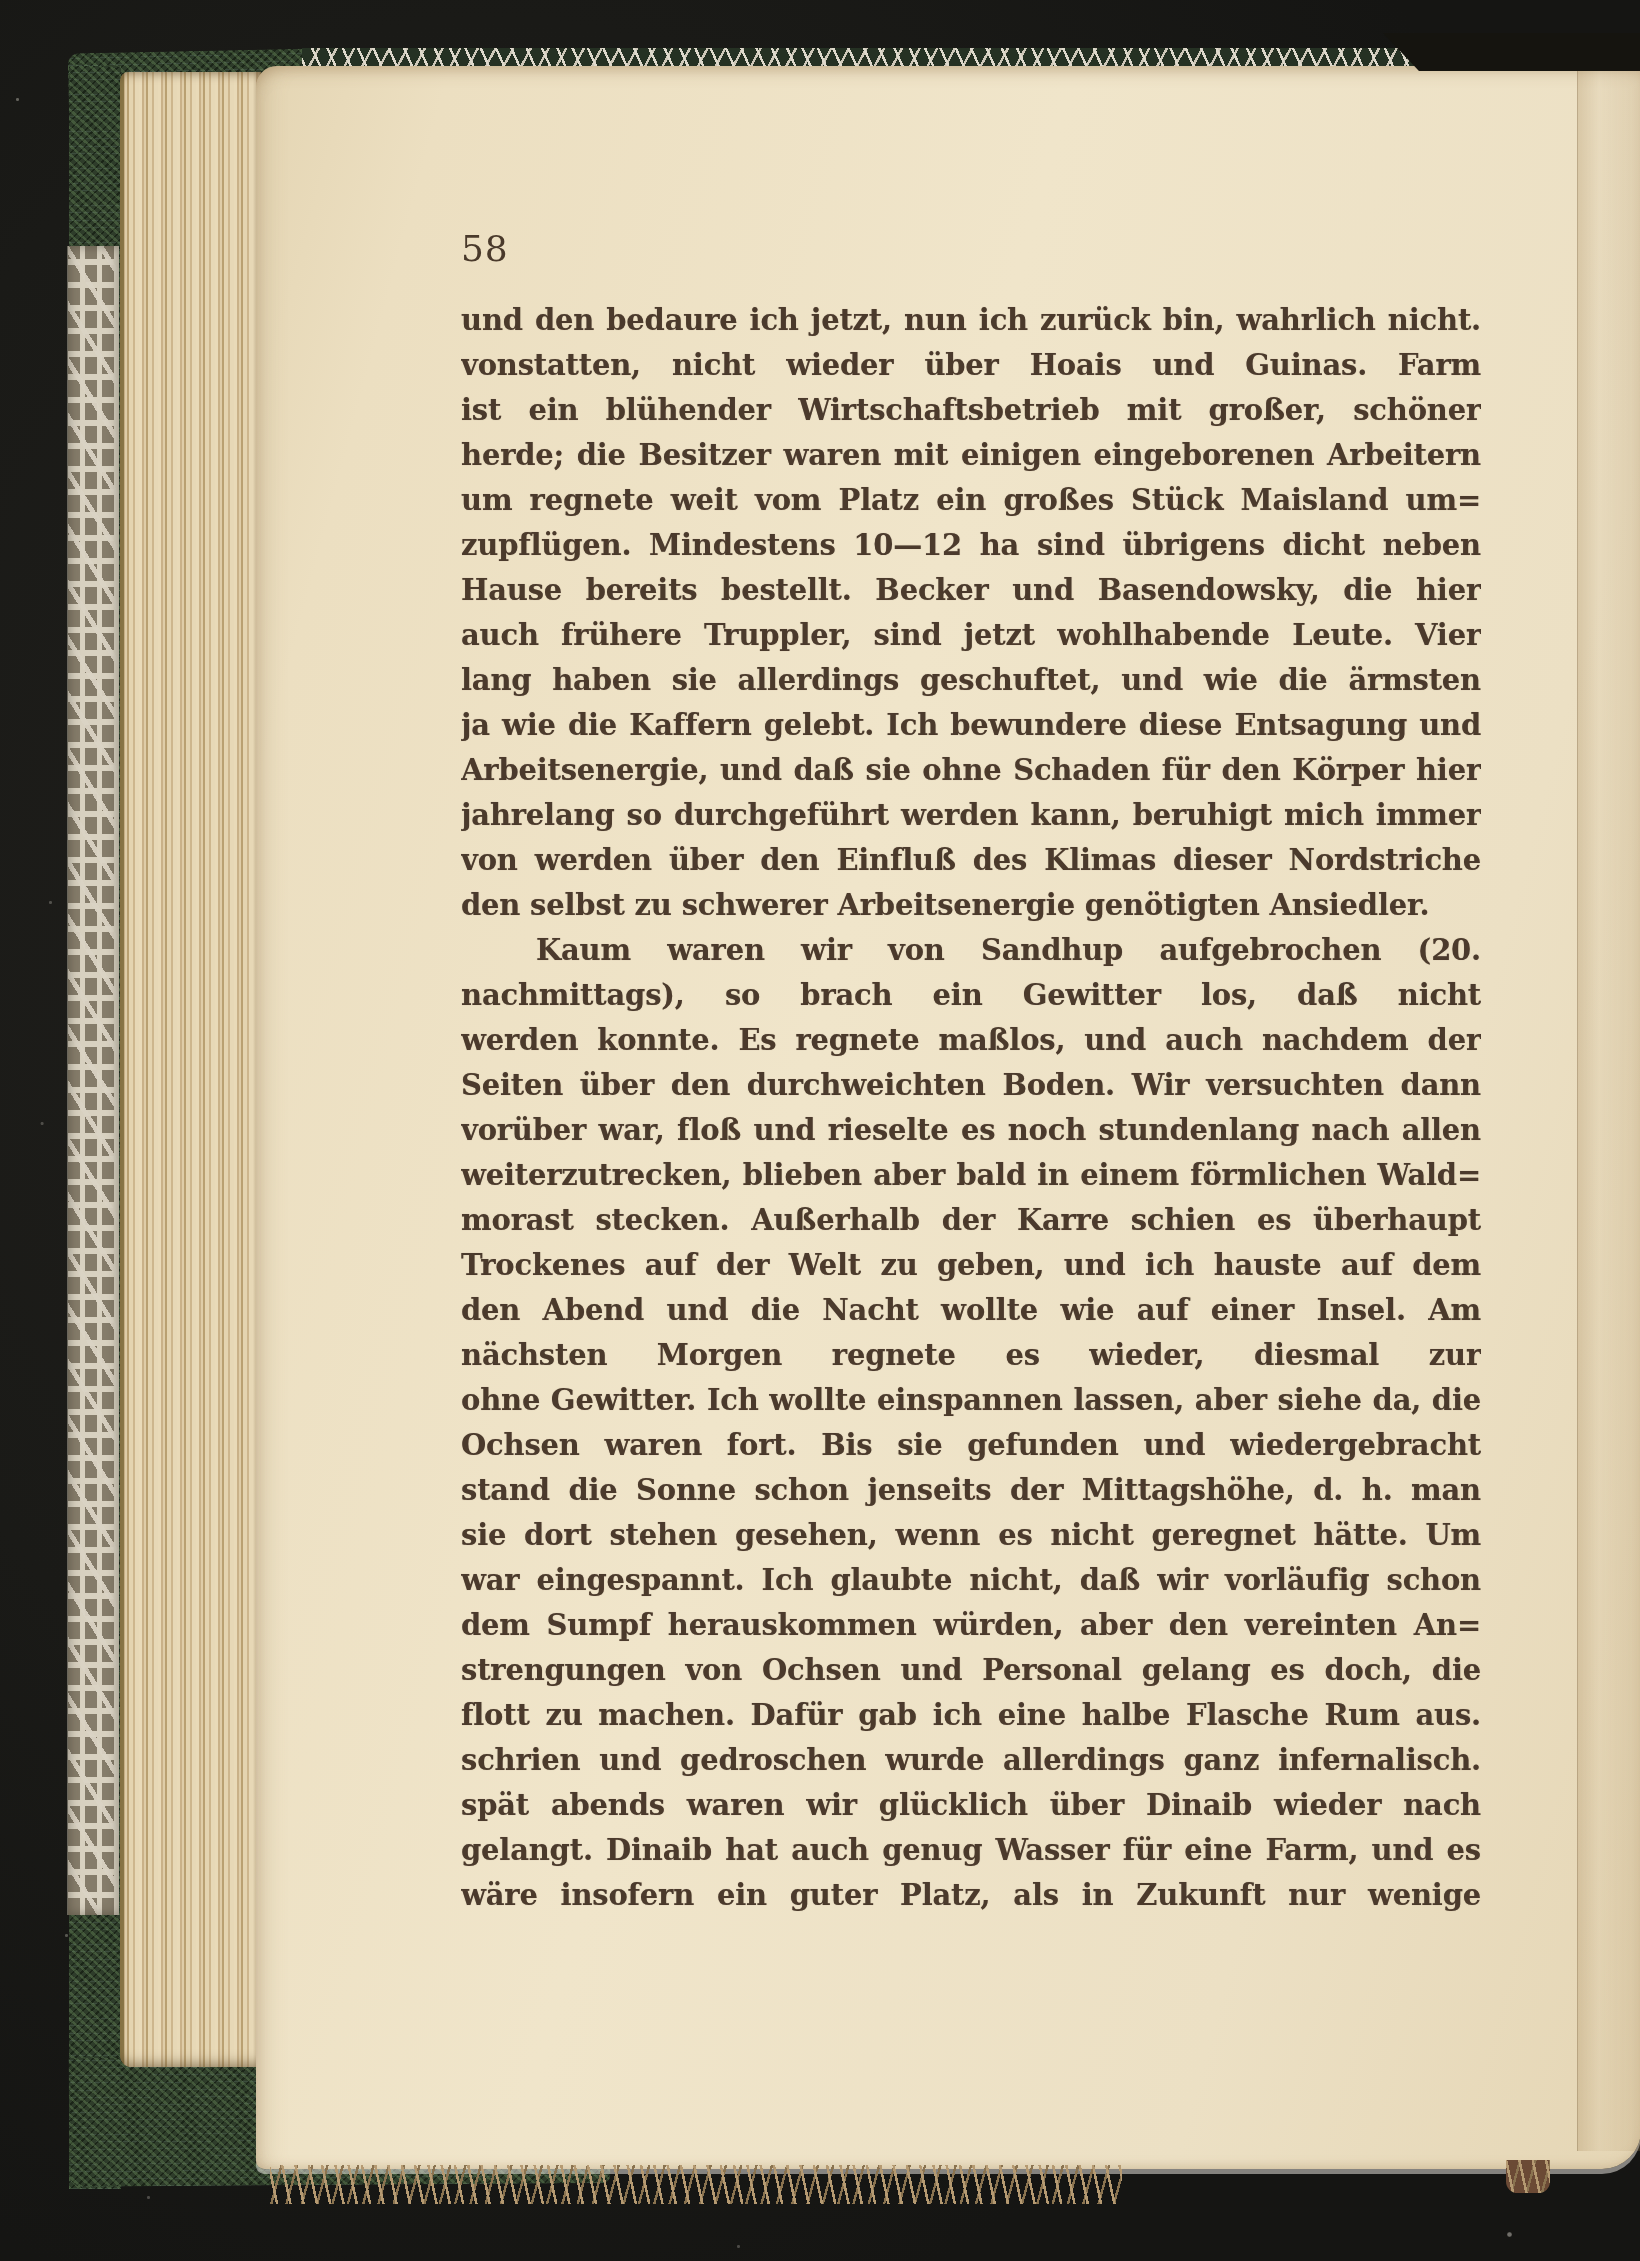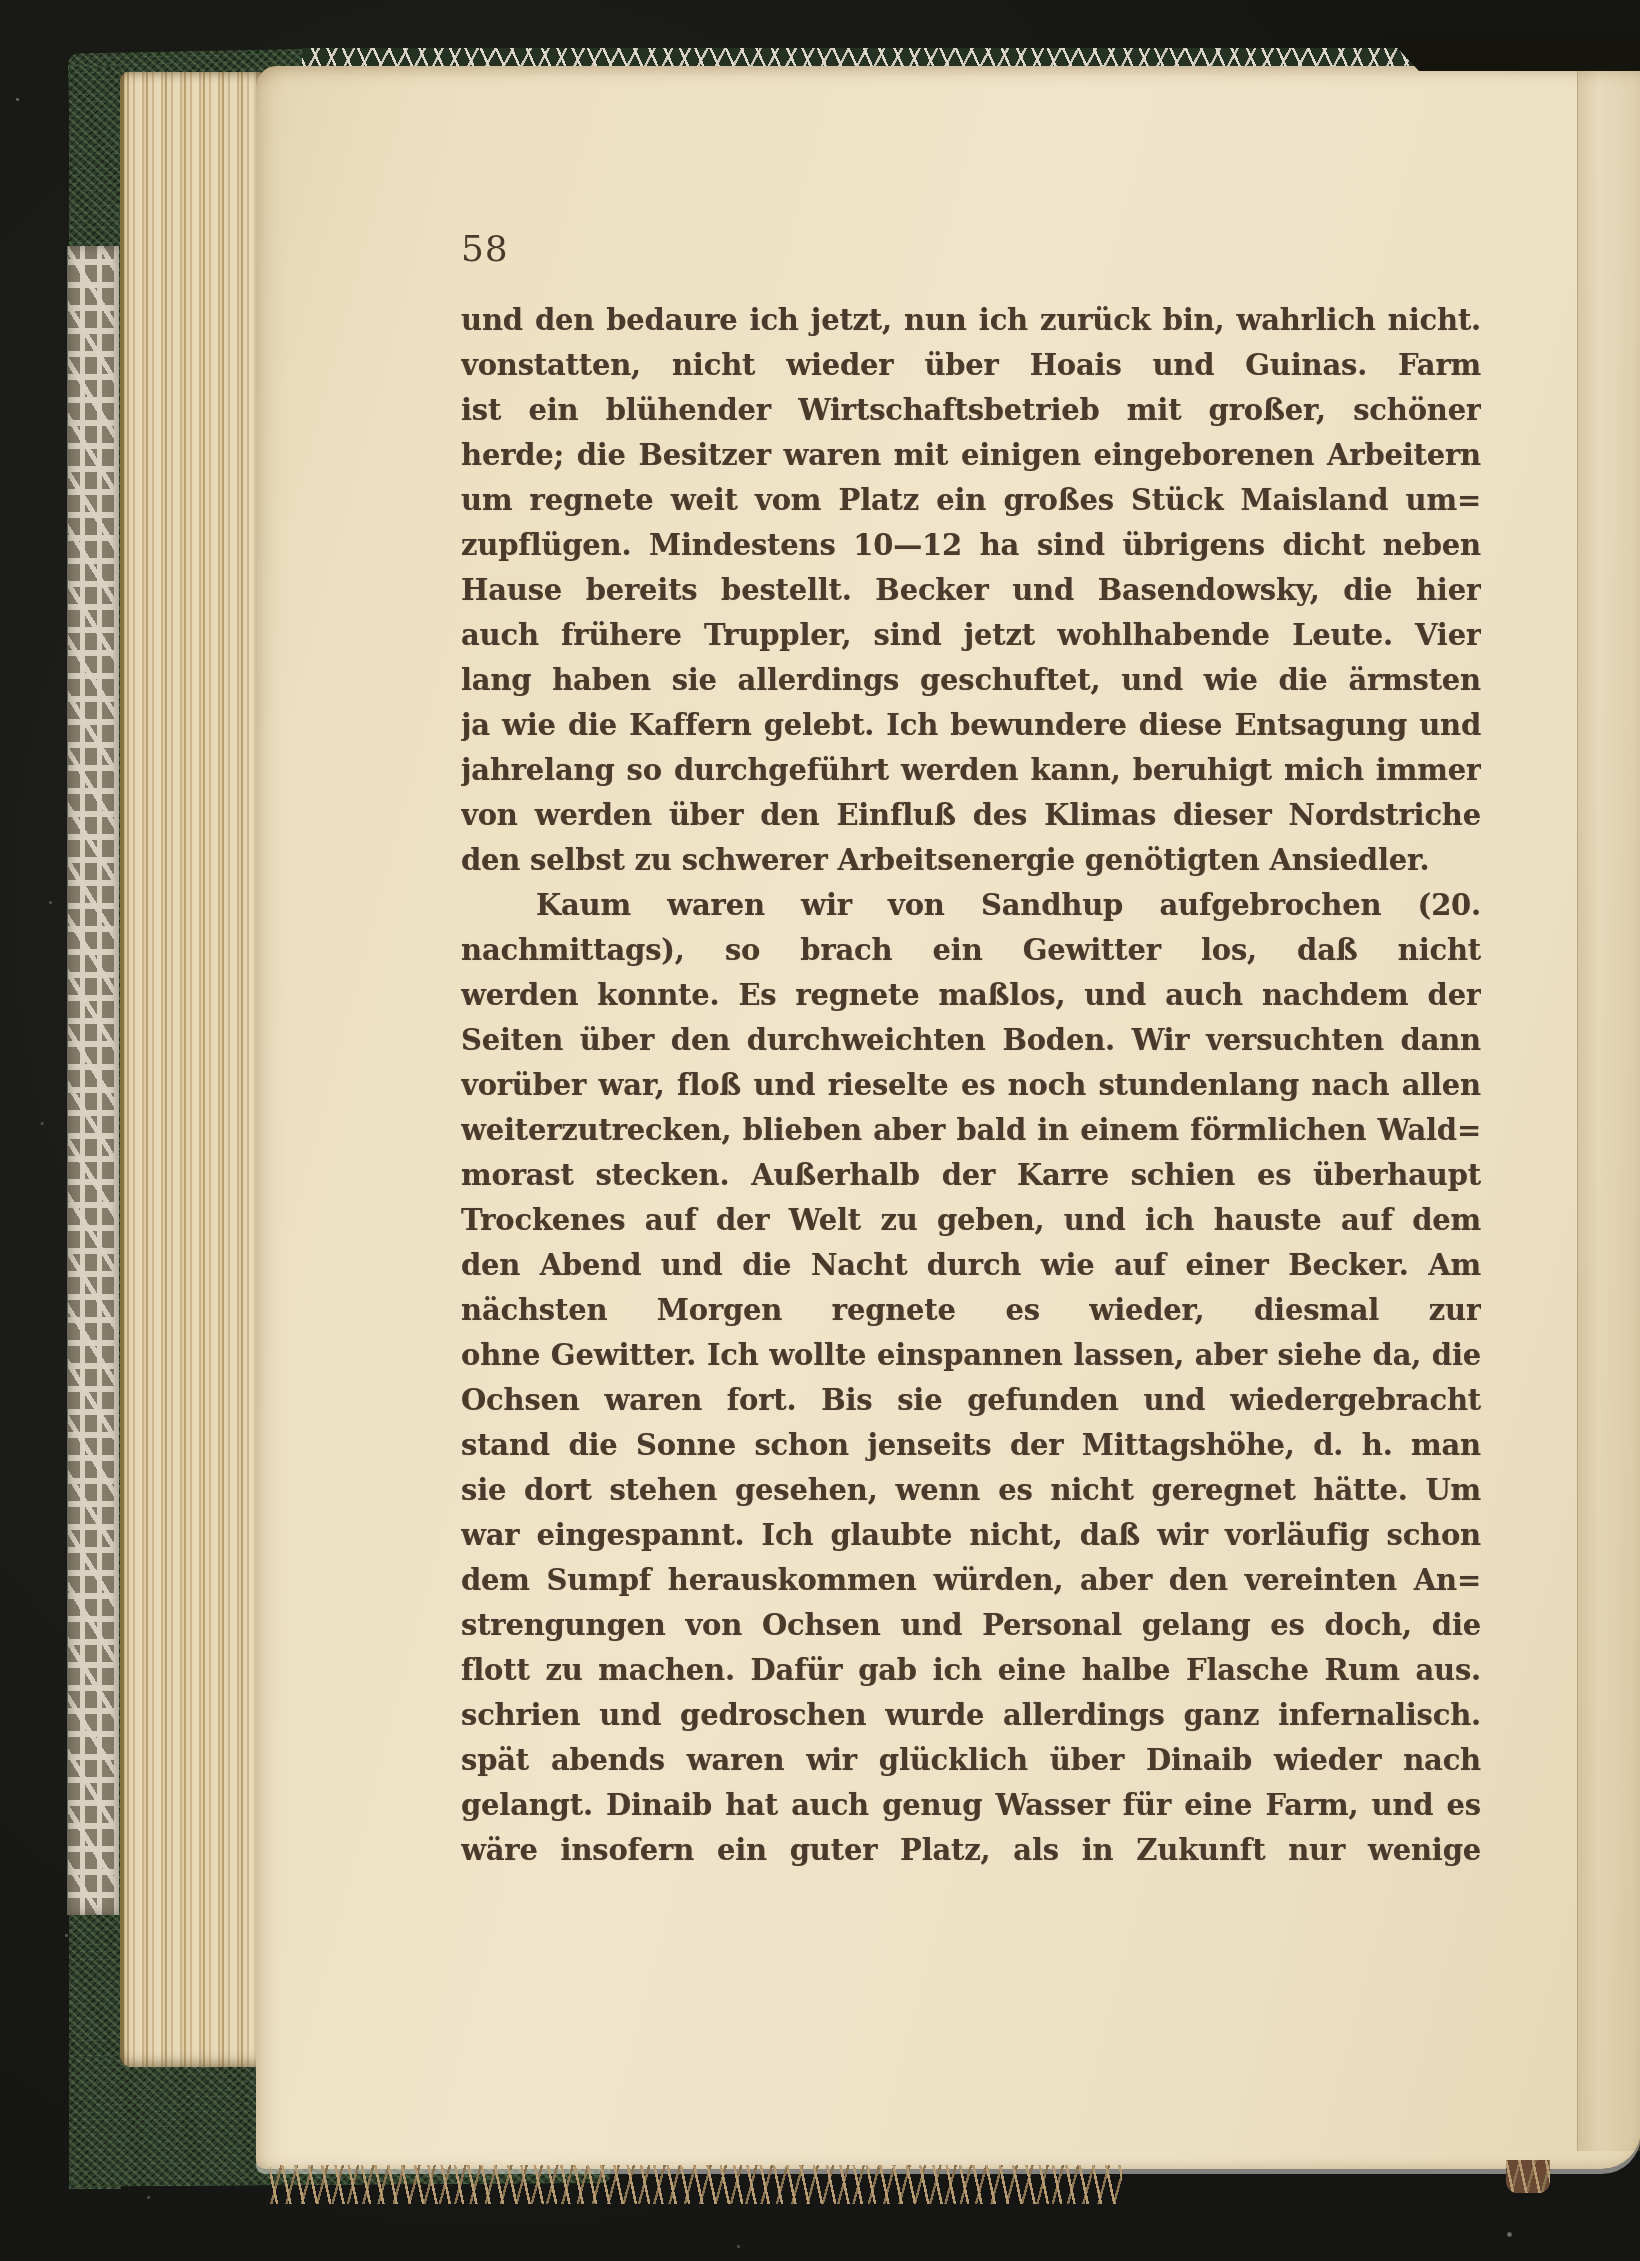--- a/index.html
+++ b/index.html
@@ -142,32 +142,33 @@
       <div class="text-line">und den bedaure ich jetzt, nun ich zurück bin, wahrlich nicht. Die</div>
       <div class="text-line">vonstatten, nicht wieder über Hoais und Guinas. Farm Sandhup</div>
       <div class="text-line">ist ein blühender Wirtschaftsbetrieb mit großer, schöner Rindvieh=</div>
       <div class="text-line">herde; die Besitzer waren mit einigen eingeborenen Arbeitern fort,</div>
       <div class="text-line">um regnete weit vom Platz ein großes Stück Maisland um=</div>
       <div class="text-line">zupflügen. Mindestens 10—12 ha sind übrigens dicht neben dem</div>
       <div class="text-line">Hause bereits bestellt. Becker und Basendowsky, die hier wohnen,</div>
       <div class="text-line">auch frühere Truppler, sind jetzt wohlhabende Leute. Vier Jahre</div>
       <div class="text-line">lang haben sie allerdings geschuftet, und wie die ärmsten Buren,</div>
       <div class="text-line">ja wie die Kaffern gelebt. Ich bewundere diese Entsagung und</div>
+      <div class="text-line">Arbeitsenergie, und daß sie ohne Schaden für den Körper hier</div>
       <div class="text-line">jahrelang so durchgeführt werden kann, beruhigt mich immer wieder</div>
       <div class="text-line">von werden über den Einfluß des Klimas dieser Nordstriche auf</div>
       <div class="text-line flush-left">den selbst zu schwerer Arbeitsenergie genötigten Ansiedler.</div>
       <div class="text-line indent">Kaum waren wir von Sandhup aufgebrochen (20. Dezember</div>
       <div class="text-line">nachmittags), so brach ein Gewitter los, daß nicht weitergefahren</div>
       <div class="text-line">werden konnte. Es regnete maßlos, und auch nachdem der Sturm</div>
       <div class="text-line">Seiten über den durchweichten Boden. Wir versuchten dann</div>
       <div class="text-line">vorüber war, floß und rieselte es noch stundenlang nach allen</div>
       <div class="text-line">weiterzutrecken, blieben aber bald in einem förmlichen Wald=</div>
       <div class="text-line">morast stecken. Außerhalb der Karre schien es überhaupt nichts</div>
       <div class="text-line">Trockenes auf der Welt zu geben, und ich hauste auf dem Gefährt</div>
-      <div class="text-line">den Abend und die Nacht durch wie auf einer Becker. Am</div>
+      <div class="text-line">den Abend und die Nacht wollte wie auf einer Insel. Am</div>
       <div class="text-line">nächsten Morgen regnete es wieder, diesmal zur Abwechselung</div>
       <div class="text-line">ohne Gewitter. Ich wollte einspannen lassen, aber siehe da, die</div>
       <div class="text-line">Ochsen waren fort. Bis sie gefunden und wiedergebracht waren,</div>
       <div class="text-line">stand die Sonne schon jenseits der Mittagshöhe, d. h. man hätte</div>
       <div class="text-line">sie dort stehen gesehen, wenn es nicht geregnet hätte. Um zwei Uhr</div>
       <div class="text-line">war eingespannt. Ich glaubte nicht, daß wir vorläufig schon aus</div>
       <div class="text-line">dem Sumpf herauskommen würden, aber den vereinten An=</div>
       <div class="text-line">strengungen von Ochsen und Personal gelang es doch, die Karre</div>
       <div class="text-line">flott zu machen. Dafür gab ich eine halbe Flasche Rum aus. Ge=</div>
       <div class="text-line">schrien und gedroschen wurde allerdings ganz infernalisch. Am 21.</div>

